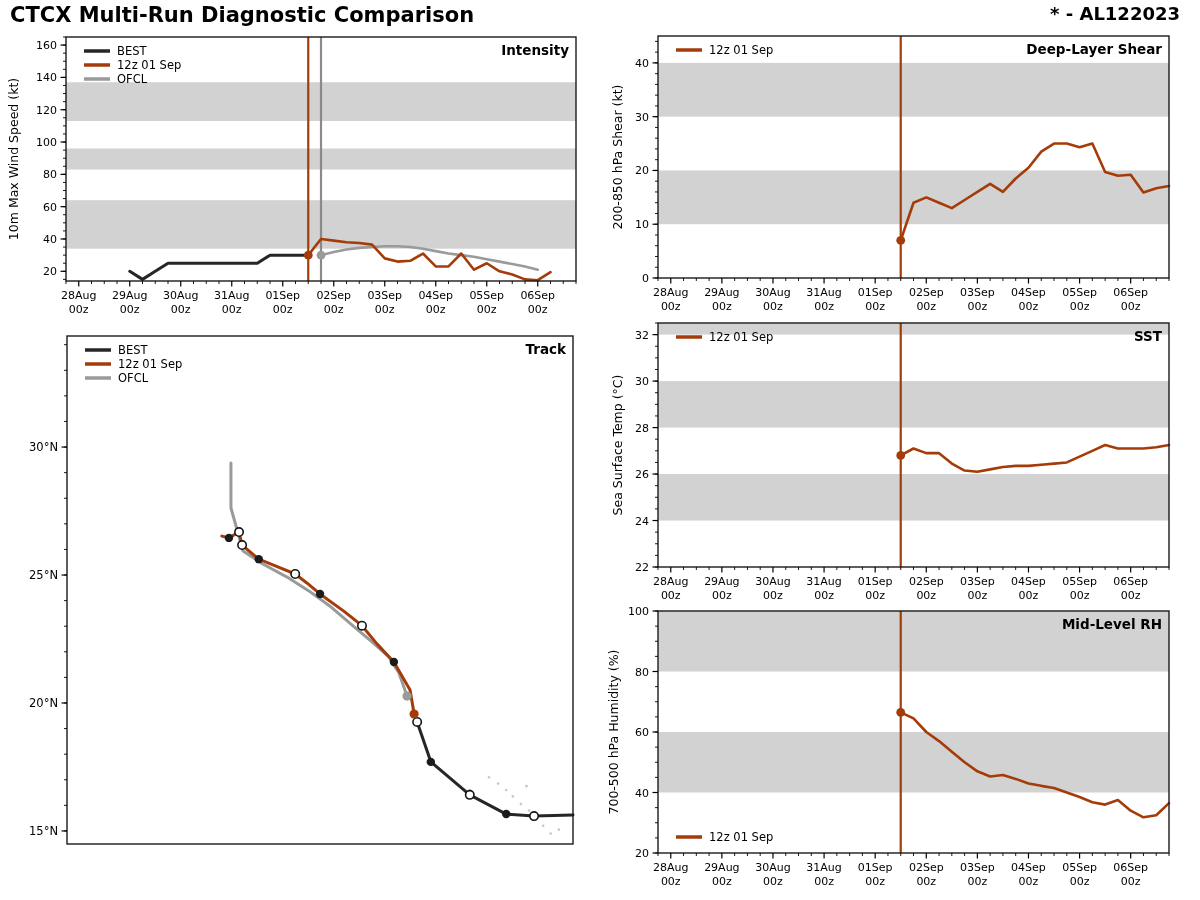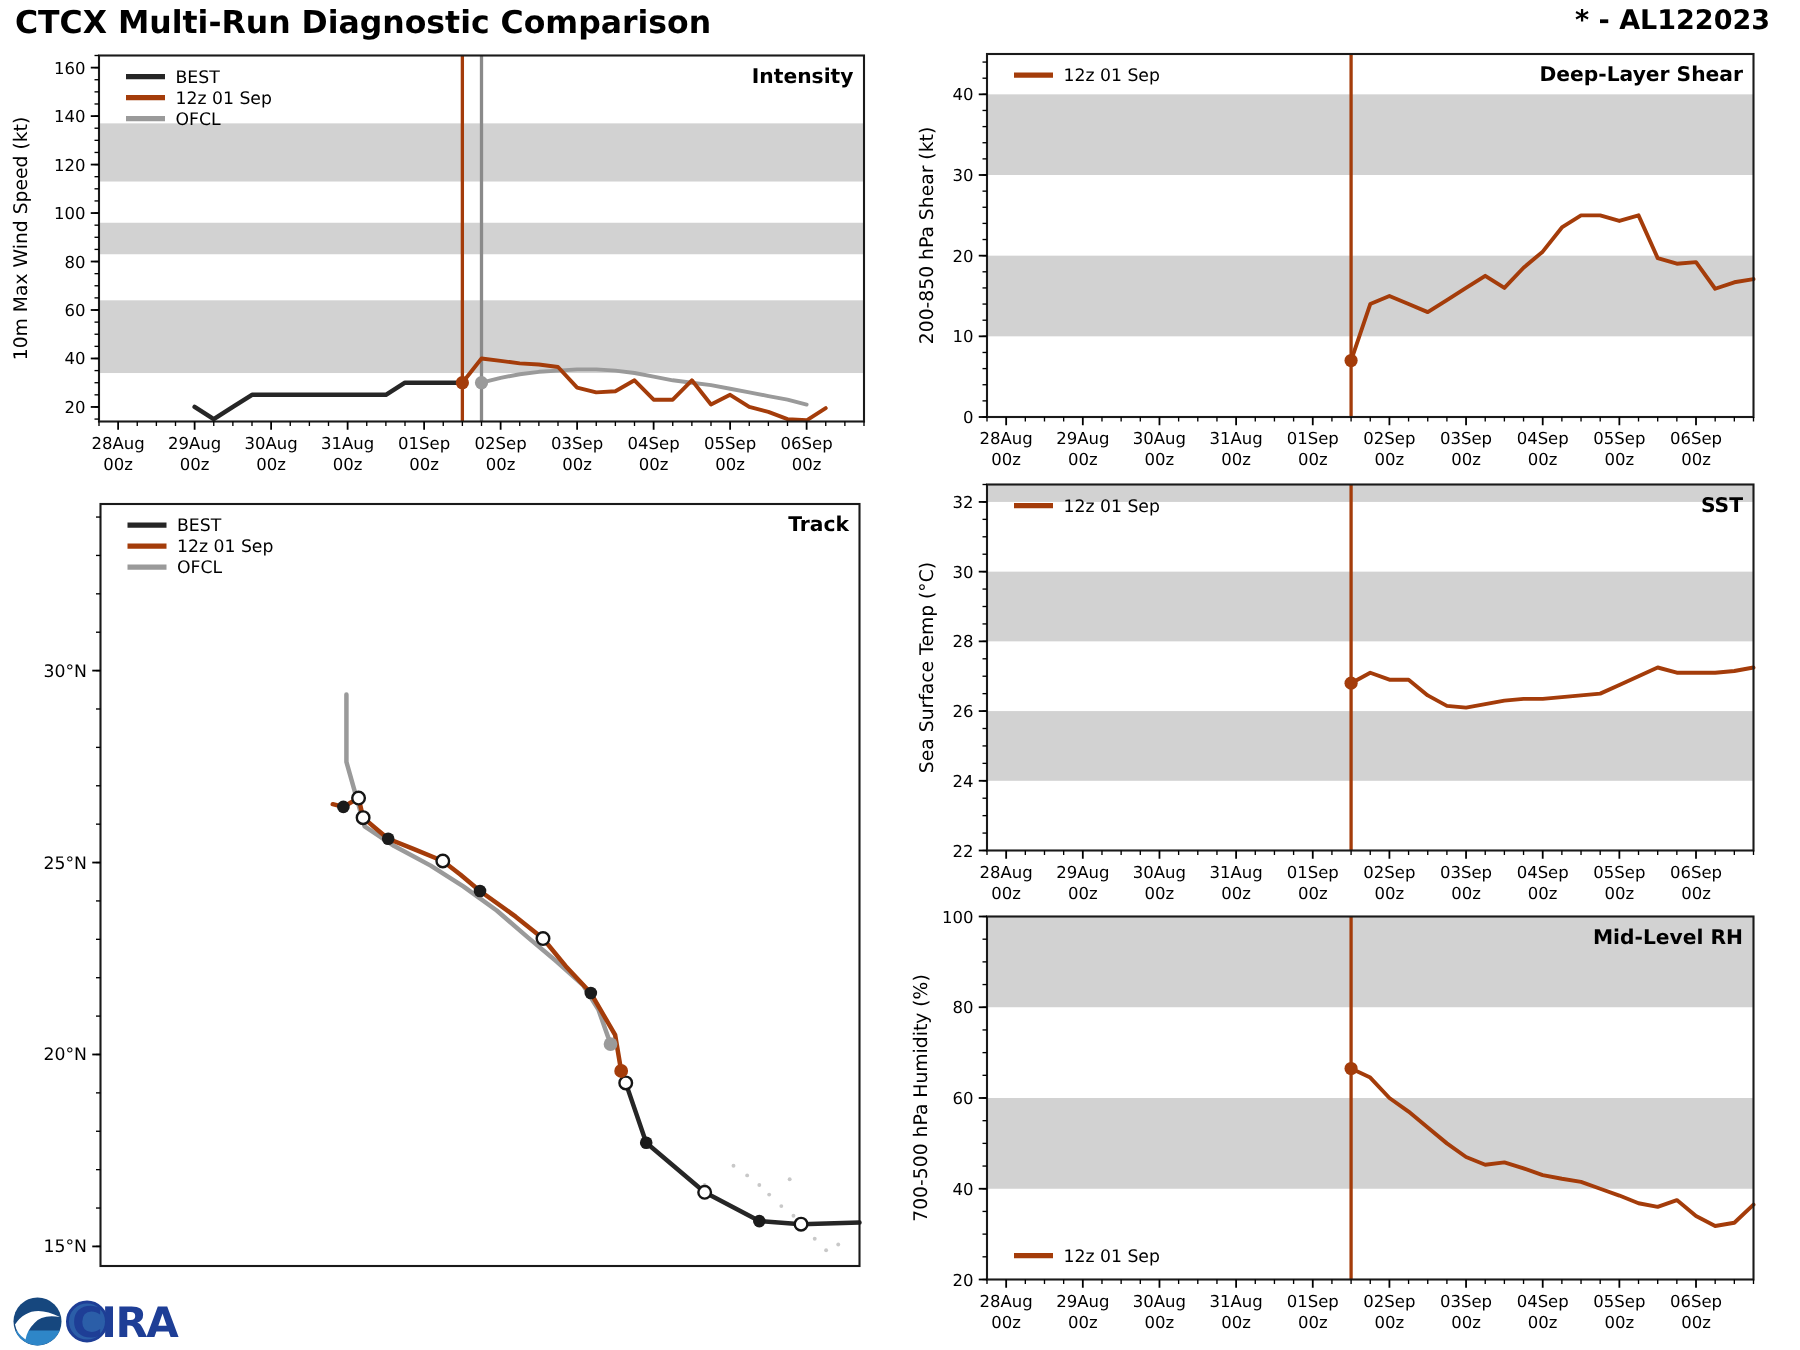--- a/index.html
+++ b/index.html
@@ -542,27 +542,13 @@
           <line x1="85" y1="364" x2="111" y2="364" stroke="#a43c0a" stroke-width="3.5"></line>
           <text x="118" y="368" font-size="11.5" fill="#000" text-anchor="start" font-family="DejaVu Sans, Liberation Sans, sans-serif">12z 01 Sep</text>
         </g>
         <g>
           <line x1="85" y1="378" x2="111" y2="378" stroke="#9a9a9a" stroke-width="3.5"></line>
           <text x="118" y="382" font-size="11.5" fill="#000" text-anchor="start" font-family="DejaVu Sans, Liberation Sans, sans-serif">OFCL</text>
         </g>
       </g>
     </svg>
 
-  <div class="footer">
-    <svg width="260" height="38" viewBox="0 0 260 38">
-      <g>
-        <circle cx="19" cy="19" r="16" fill="#16477e"></circle>
-        <path d="M4.2 25 A16 16 0 0 0 33.8 25 Z" fill="#2e86c8"></path>
-        <path d="M4 21 Q 14 6 34 16 Q 22 14 17 20 Q 12 25 11 31 Q 5 27 4 21 Z" fill="#ffffff"></path>
-      </g>
-      <g>
-        <circle cx="52" cy="19" r="13" fill="#2b5ea8"></circle>
-        <circle cx="52" cy="19" r="13" fill="none" stroke="#1e3e96" stroke-width="2"></circle>
-        <text id="cira-text" x="42" y="29" font-size="28" font-weight="700" fill="#1e3e96" font-family="DejaVu Sans, Liberation Sans, sans-serif" letter-spacing="-1">CIRA</text>
-      </g>
-    </svg>
-  </div>
 </div>
 
 </body></html>

